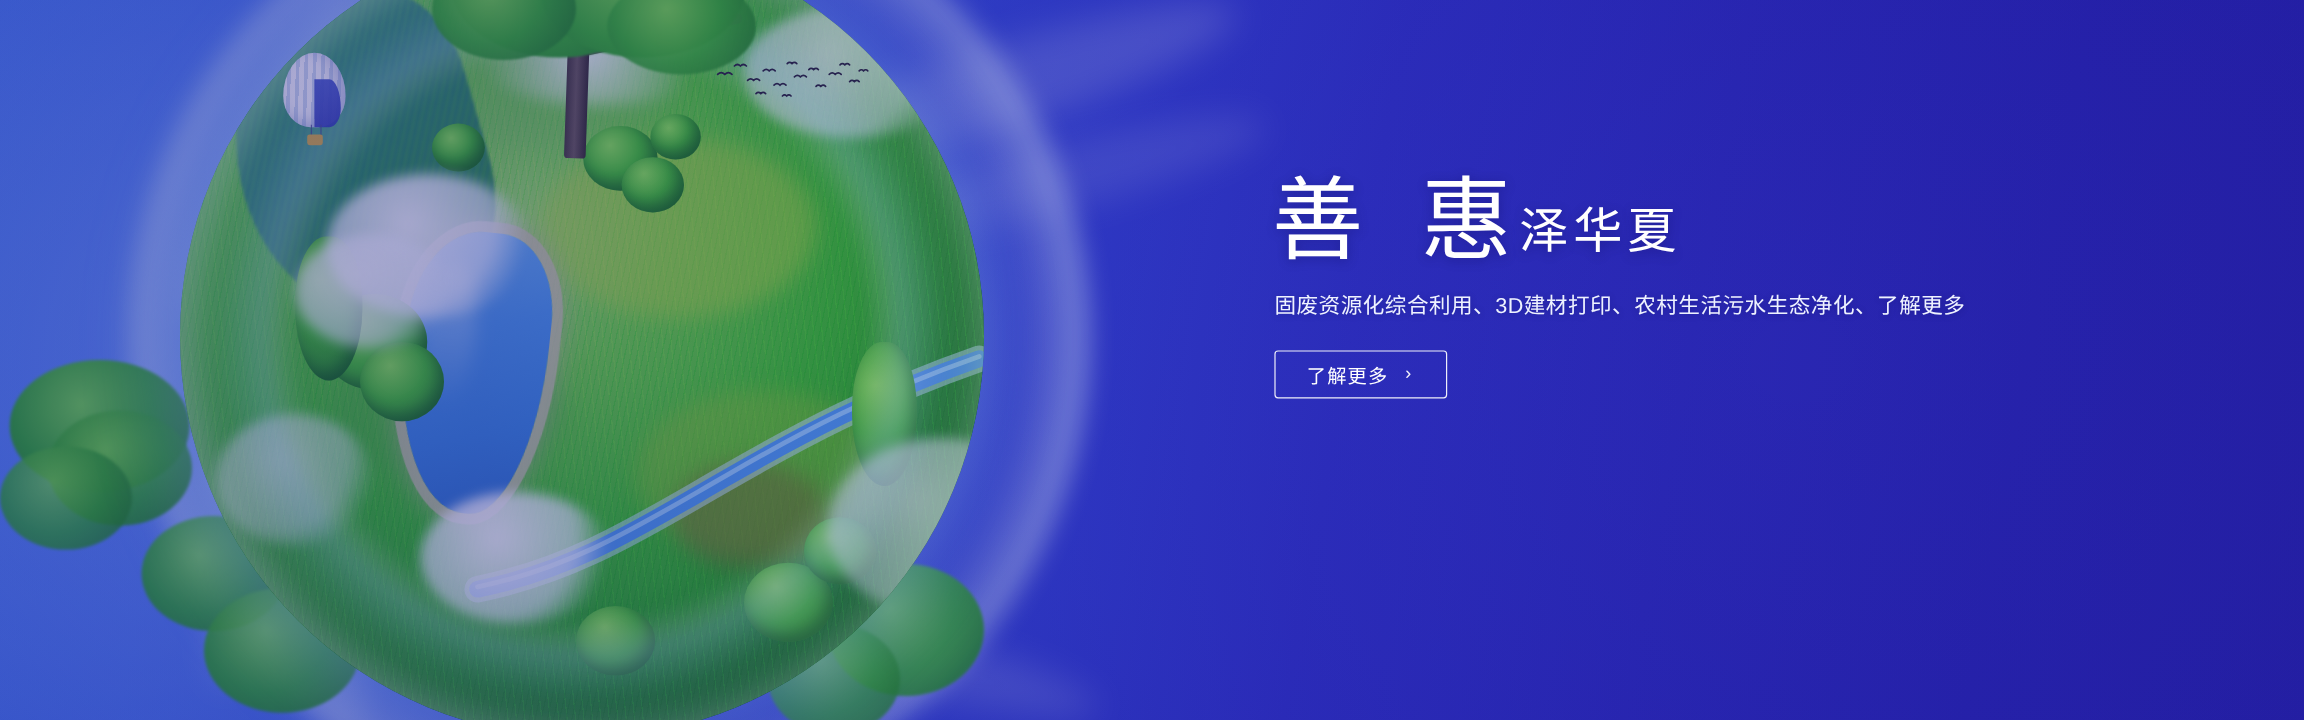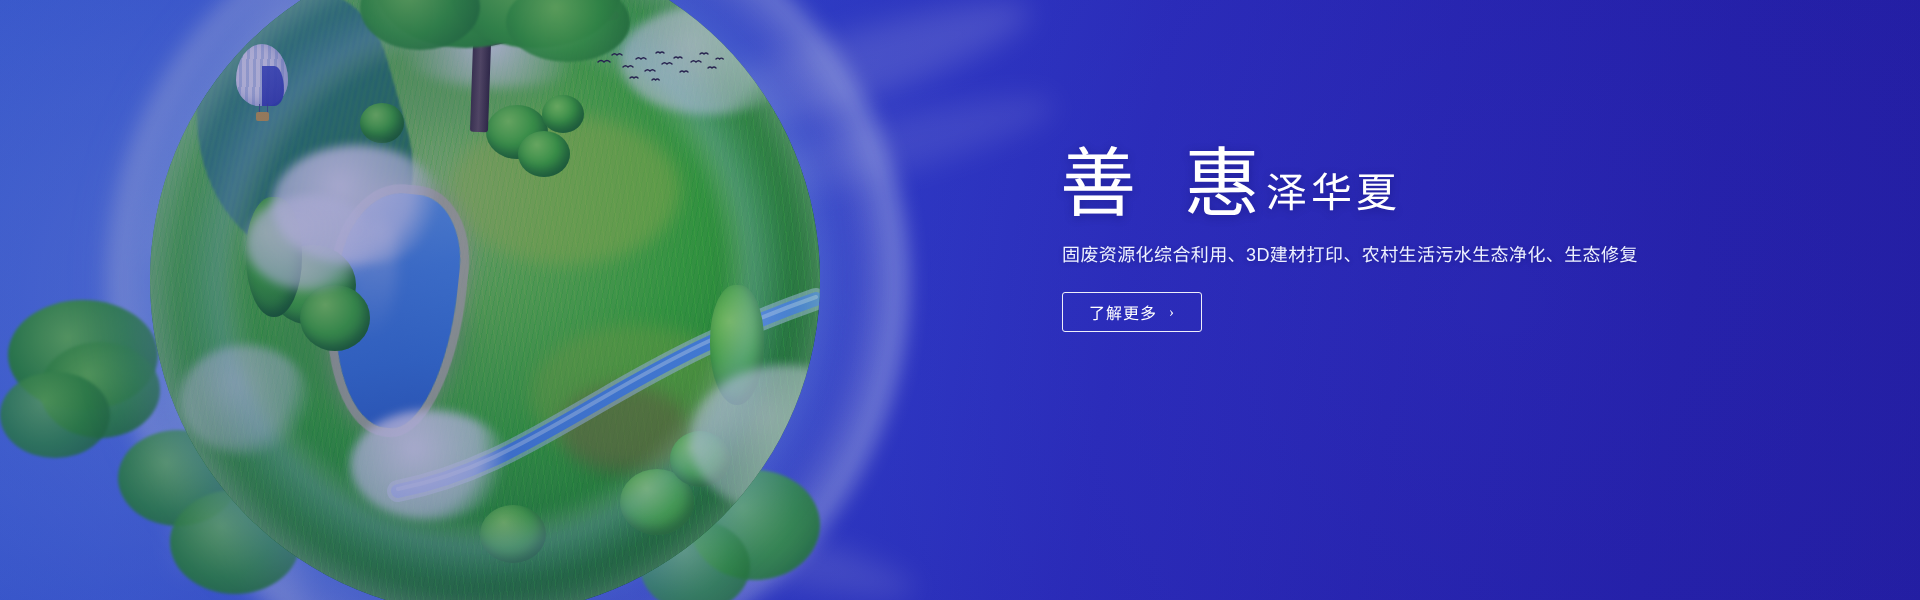--- a/index.html
+++ b/index.html
@@ -435,21 +435,21 @@
     padding: 0 26px;
     height: 40px;
     min-width: 116px;
     border: 1px solid rgba(255,255,255,0.92);
     border-radius: 3px;
     background: transparent;
     color: #ffffff;
     font-size: 16px;
     letter-spacing: 1px;
     cursor: pointer;
-    font-family: Liberation Serif, serif;
+    font-family: Liberation Mono, monospace;
     white-space: nowrap;
   }
   .cta .chev {
     font-size: 15px;
     line-height: 1;
     opacity: .95;
   }
 </style>
 </head>
 <body>
@@ -569,21 +569,21 @@
   <div class="content">
 
     <h1 class="headline">
       <span class="big">善</span>
       <span class="gap"></span>
       <span class="big">惠</span>
       <span class="small">泽华夏</span>
     </h1>
 
 
-    <div class="desc">固废资源化综合利用、3D建材打印、农村生活污水生态净化、生态修复</div>
+    <div class="desc">固废资源化综合利用、3D建材打印、农村生活污水生态净化、了解更多</div>
 
     <button class="cta">
       <span>了解更多</span>
       <span class="chev">›</span>
     </button>
 
   </div>
 </div>
 
 </body></html>

